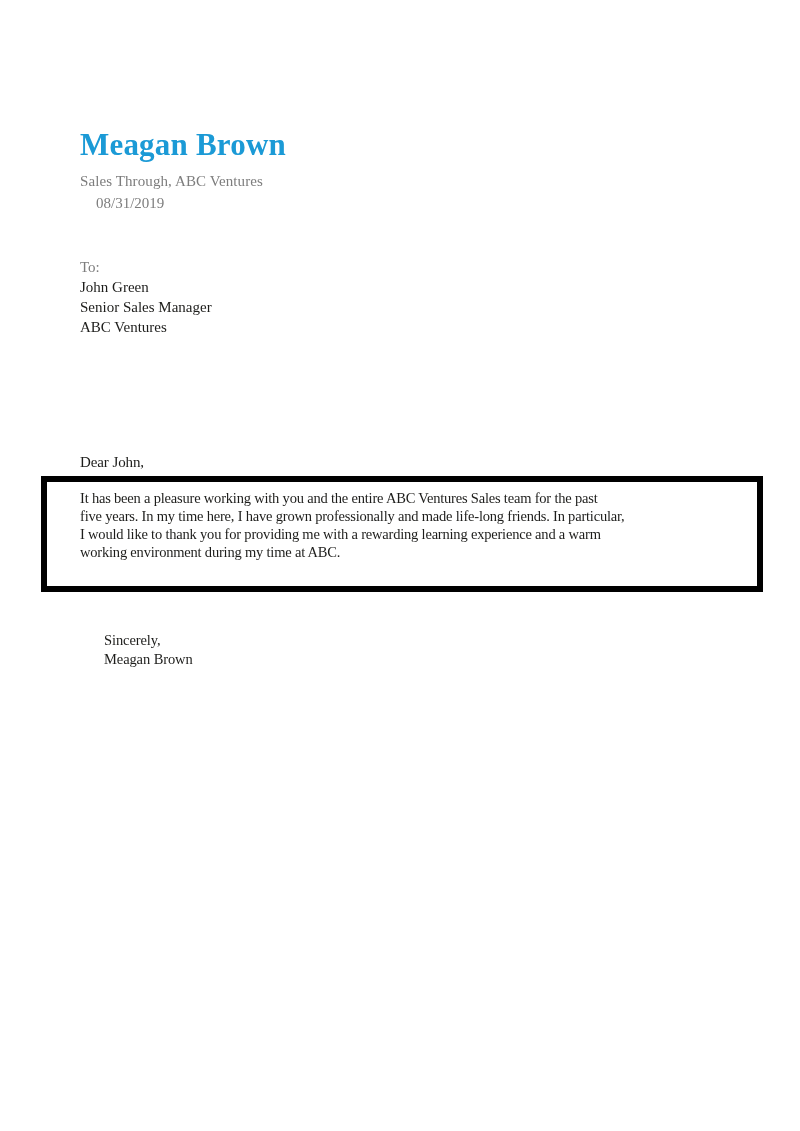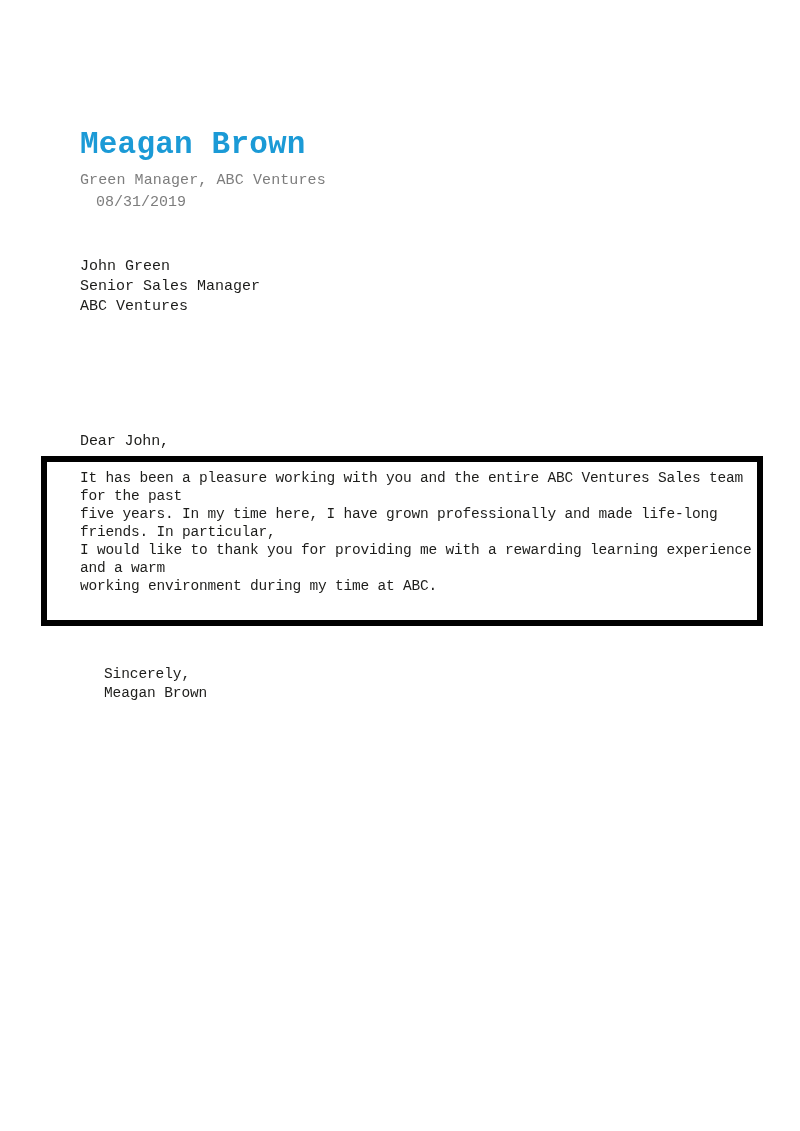--- a/index.html
+++ b/index.html
@@ -2,21 +2,21 @@
 <html><head>
 <meta charset="utf-8">
 <style>
   * { margin: 0; padding: 0; box-sizing: border-box; }
   html, body { background: #ffffff; }
   .page {
     position: relative;
     width: 800px;
     height: 1033px;
     background: #ffffff;
-    font-family: Liberation Mono, monospace;
+    font-family: Liberation Serif, serif;
     color: #1d1d1b;
     overflow: hidden;
   }
   .content {
     padding: 128px 59px 0 80px;
   }
   .sender-name {
     font-size: 31px;
     font-weight: 700;
     color: #1b9ad6;
@@ -72,24 +72,25 @@
     margin-left: 24px;
   }
 </style>
 </head>
 <body>
 
 <div class="page">
   <div class="content">
 
     <div class="sender-name">Meagan Brown</div>
-    <div class="sender-role">Green Manager, ABC Ventures</div>
+    <div class="sender-role">Sales Through, ABC Ventures</div>
     <div class="sender-date">08/31/2019</div>
 
     <div class="recipient">
+      <div class="recipient-label">To:</div>
       <div class="recipient-line">John Green</div>
       <div class="recipient-line">Senior Sales Manager</div>
       <div class="recipient-line">ABC Ventures</div>
     </div>
 
     <div class="salutation">Dear John,</div>
 
 
     <div class="highlight-box">
       <div class="para">It has been a pleasure working with you and the entire ABC Ventures Sales team for the past

